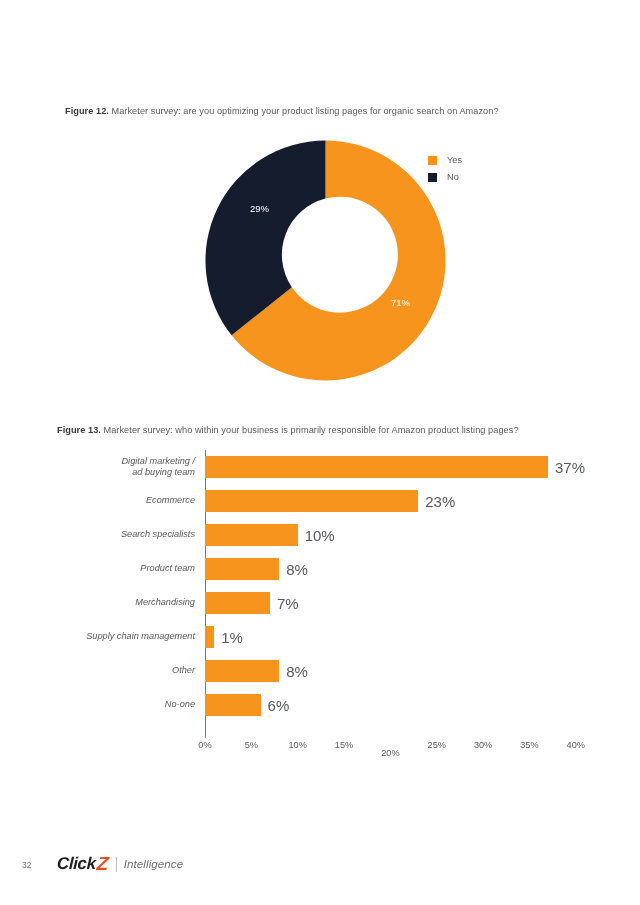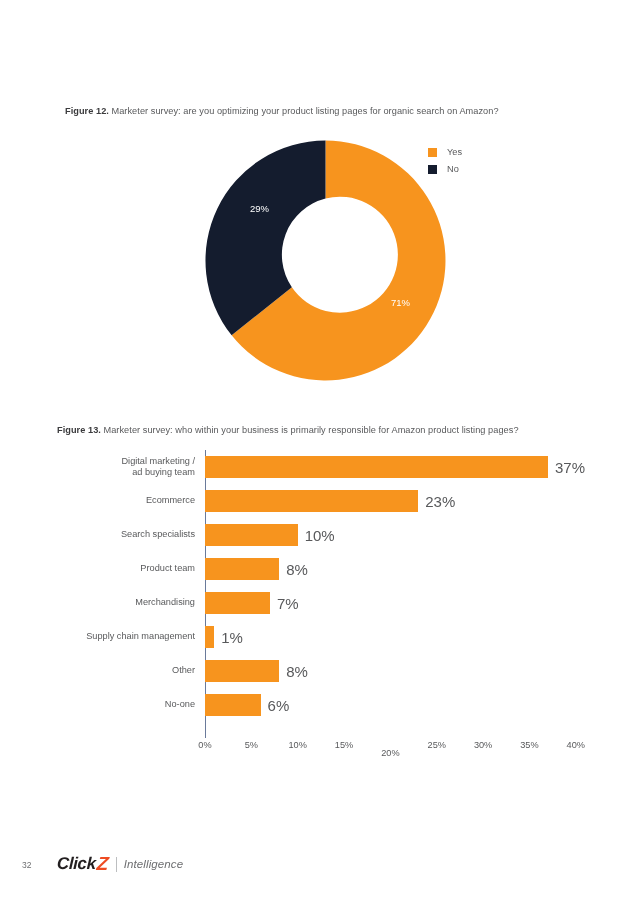--- a/index.html
+++ b/index.html
@@ -59,21 +59,21 @@
 
   
   #donut-legend {
     position: absolute;
     left: 428px;
     top: 148px;
     width: 90px;
   }
   .legend-row {
     display: flex;
-    align-items: flex-start;
+    align-items: flex-end;
     height: 17px;
   }
   .legend-swatch {
     width: 9px;
     height: 9px;
     flex: 0 0 auto;
   }
   .legend-text {
     margin-left: 10px;
     font-size: 9.2px;
@@ -99,20 +99,21 @@
     color: #58595b;
     white-space: pre-line;
   }
 
   #bar-cat-col {
     position: absolute;
     left: 30px;
     top: 0;
     width: 165px;
     height: 290px;
+    font-style: italic;
   }
 
   #bar-plot {
     position: absolute;
     left: 205px;
     top: 0;
     width: 400px;
     height: 290px;
   }
 

